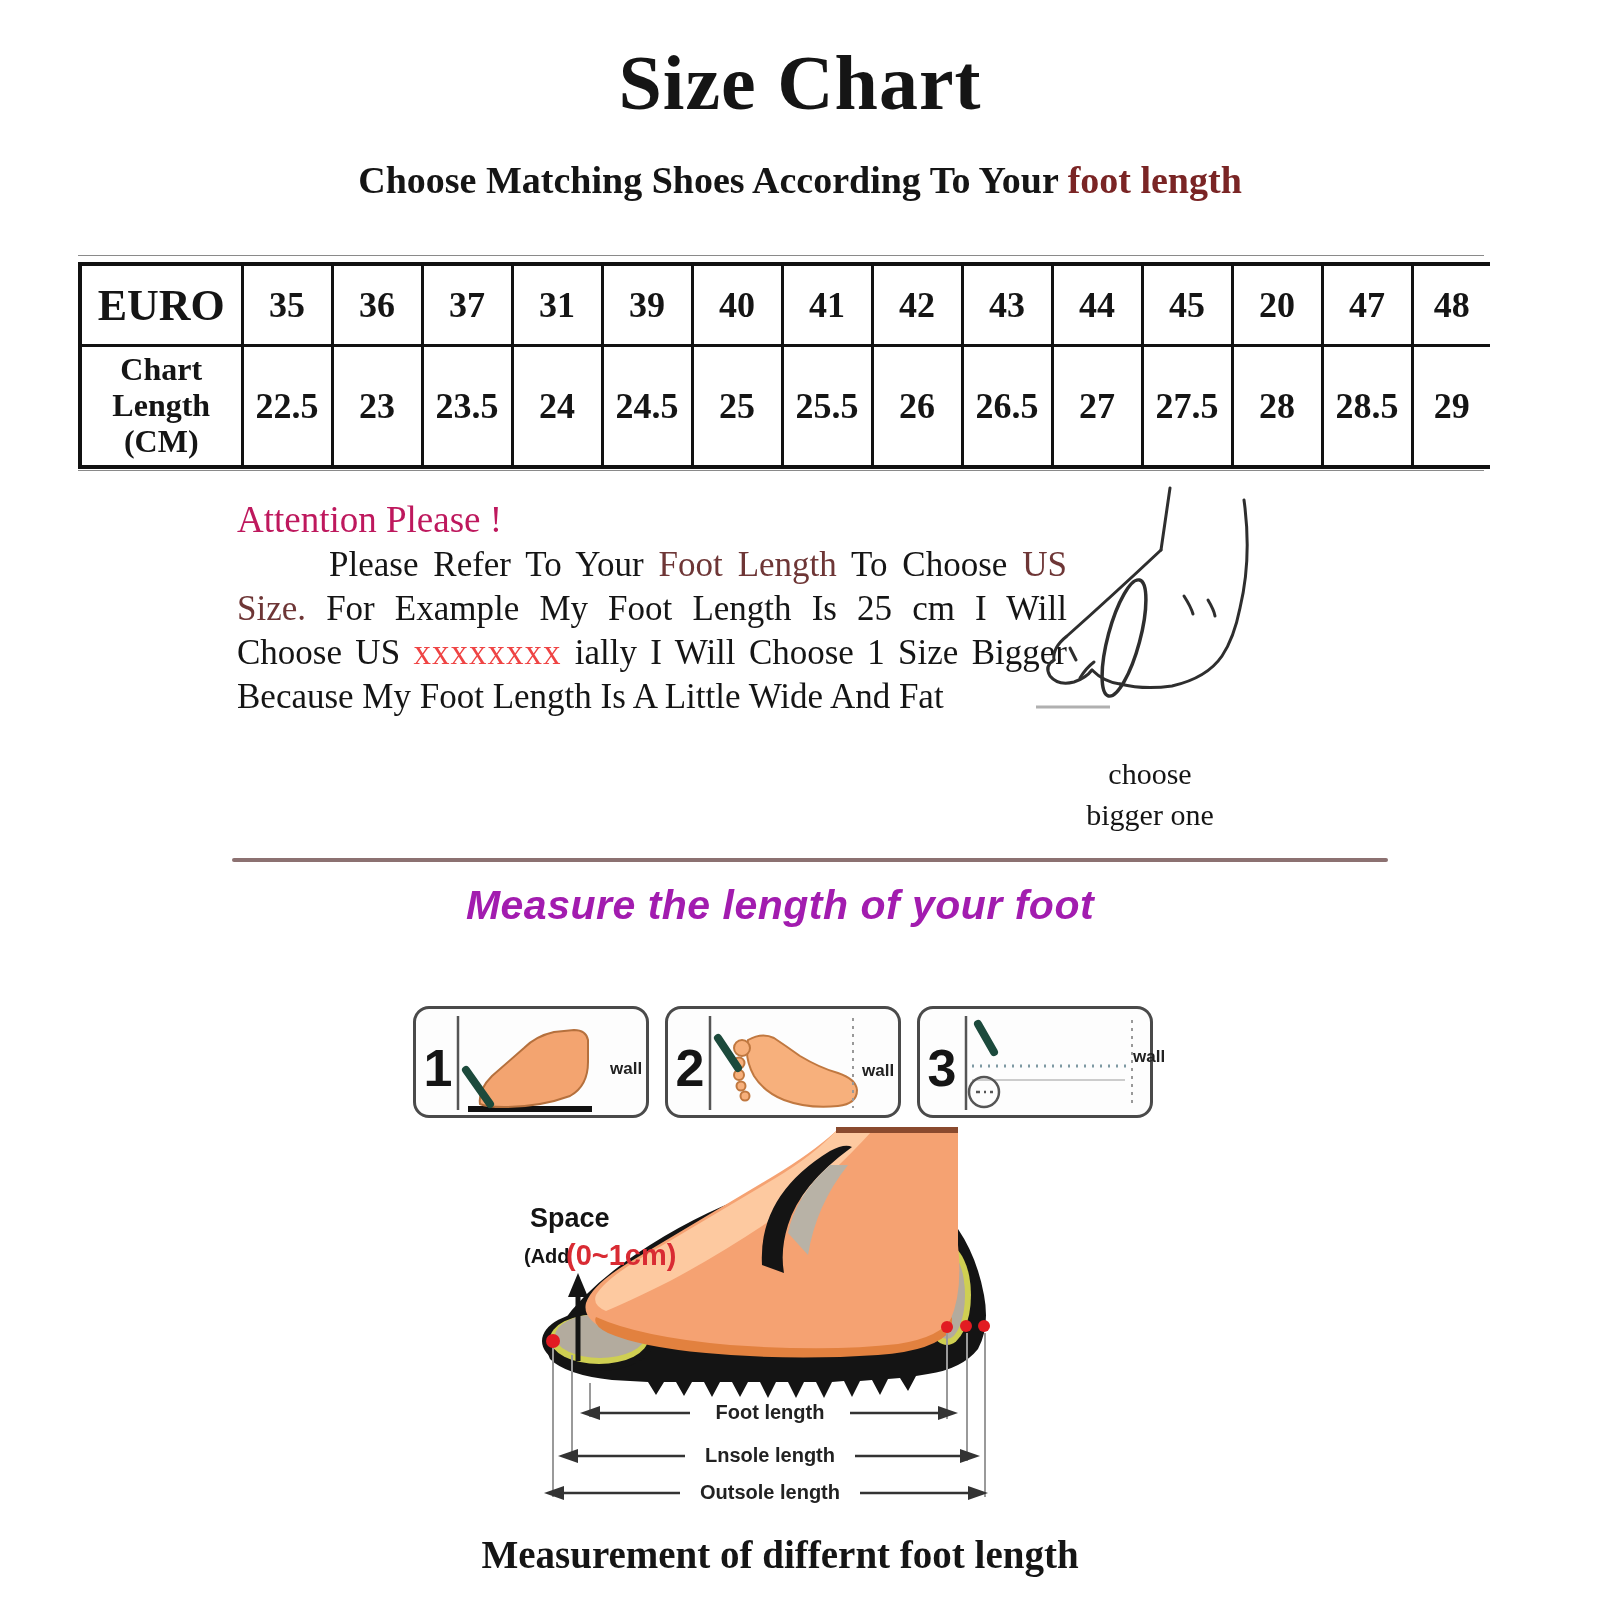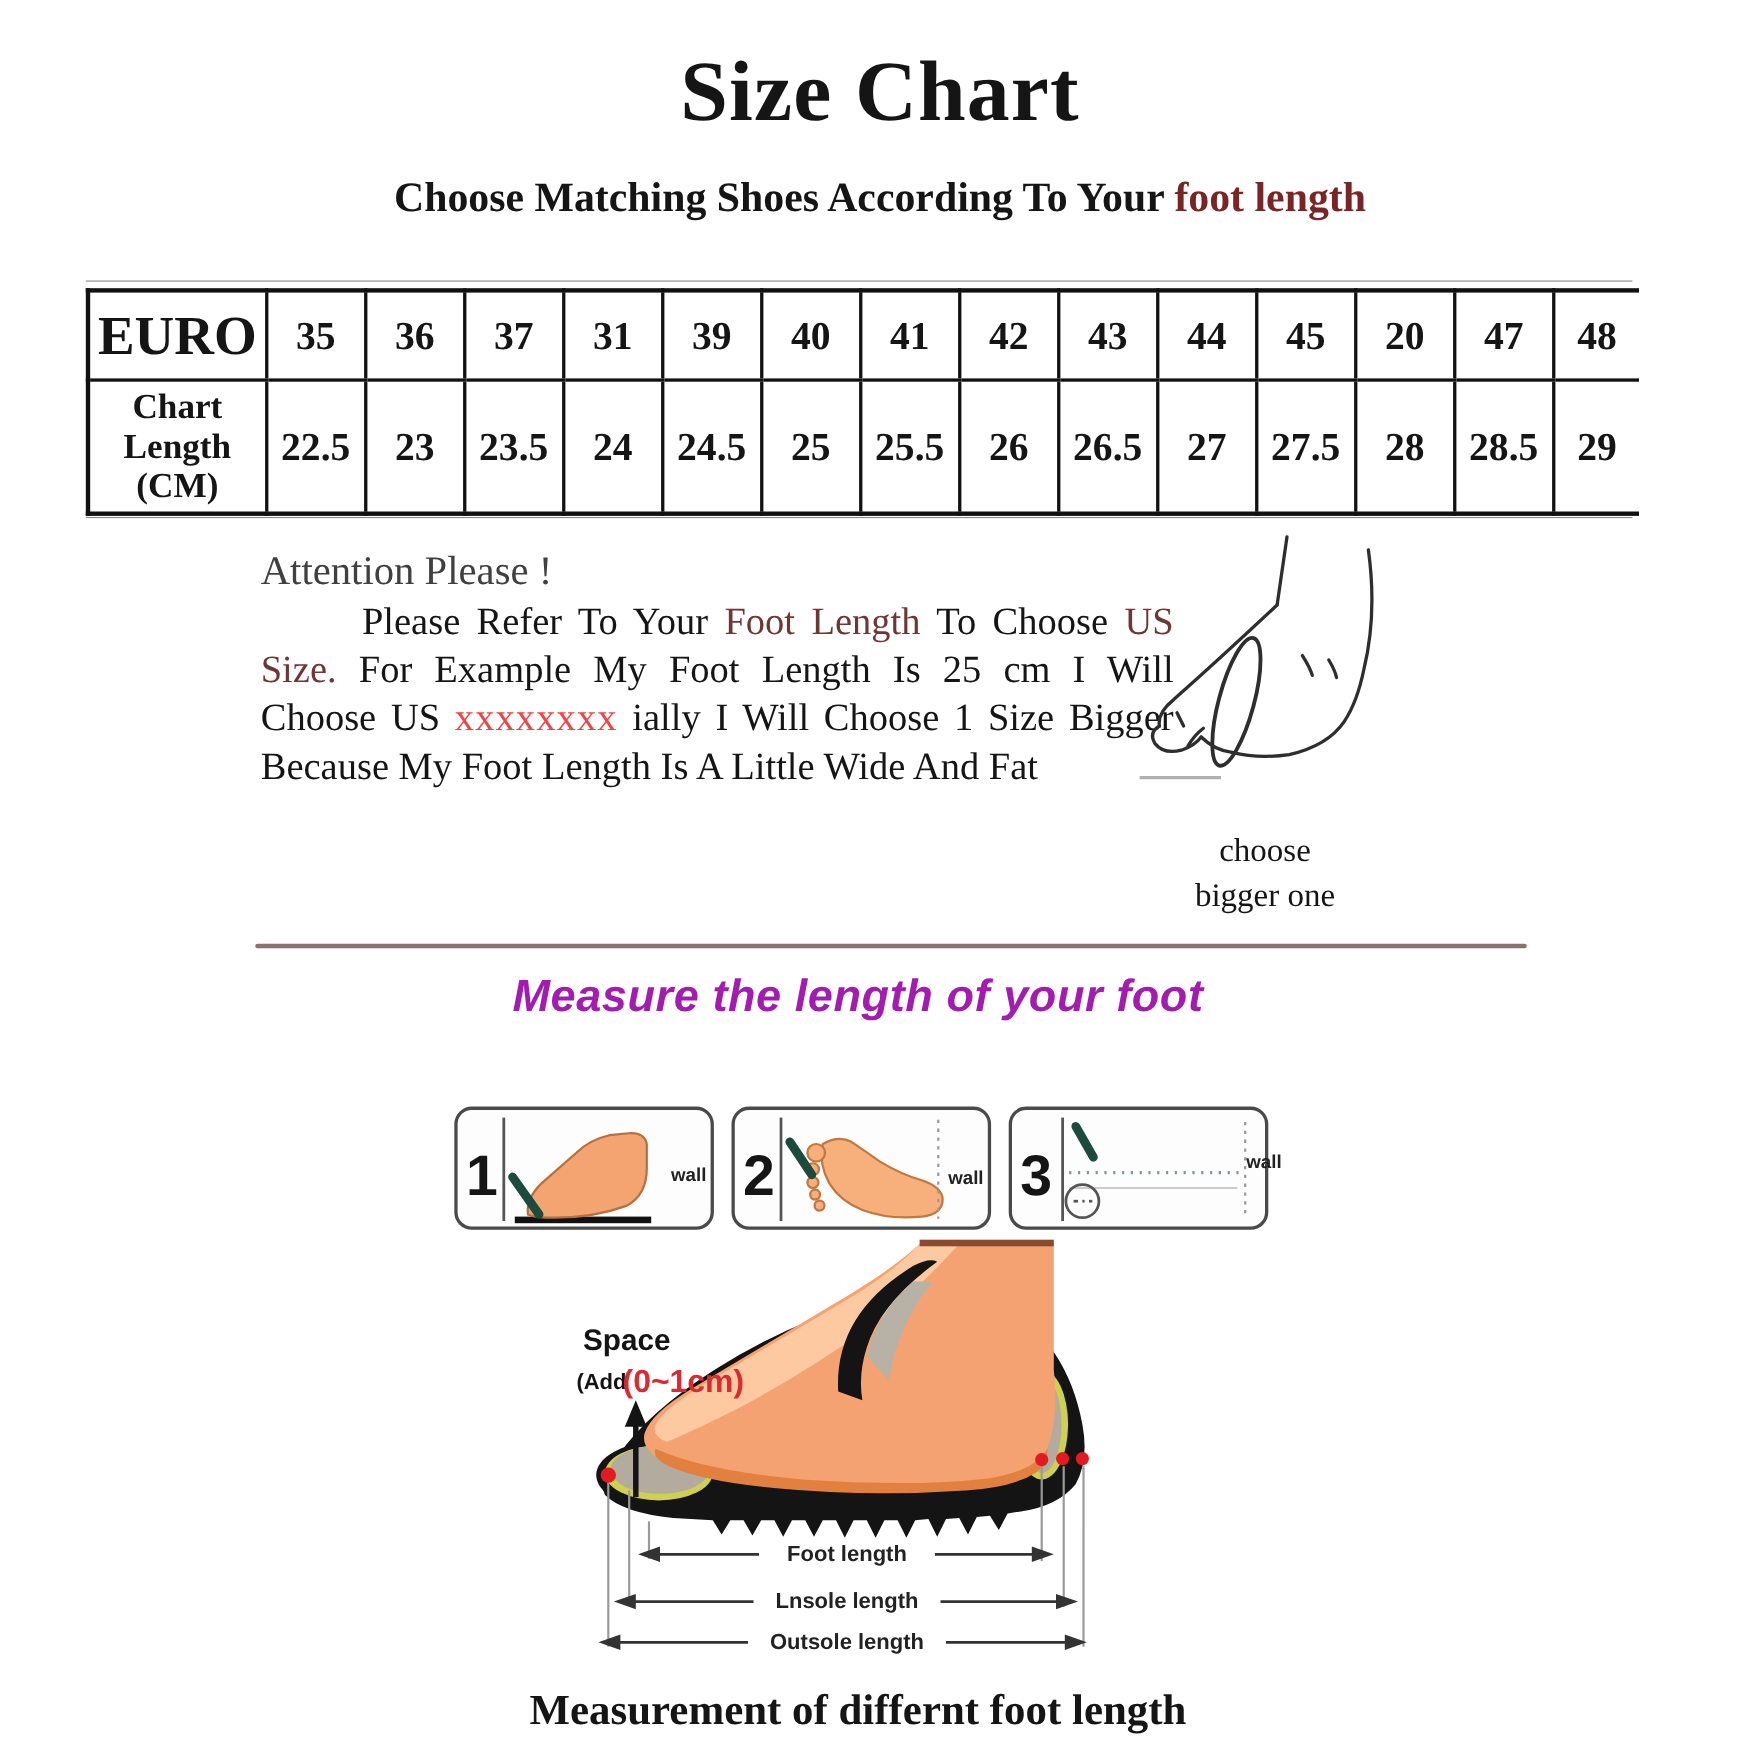--- a/index.html
+++ b/index.html
@@ -15,21 +15,21 @@
   #tbl-botline{left:78px;top:470px;width:1406px;height:1px;background:#8a8a8a;}
   table.size-table{position:absolute;left:78px;top:262px;border-collapse:collapse;table-layout:fixed;
         border-top:4px solid #111;border-bottom:4px solid #111;border-left:4px solid #111;}
   table.size-table td{border-left:3px solid #111;text-align:center;vertical-align:middle;
         font-weight:bold;font-size:36px;padding:0;}
   table.size-table td:first-child{border-left:none;}
   table.size-table tr.r1 td{height:78px;border-bottom:3px solid #111;}
   table.size-table tr.r2 td{height:118px;}
   .hdr2 span{display:block;line-height:1.12;font-size:32px;}
   
-  #attn-head{left:237px;top:498px;font-size:37px;color:#404040;}
+  #attn-head{left:237px;top:498px;font-size:37px;color:#be185d;}
   #attn-para{left:237px;top:543px;width:830px;font-size:35px;line-height:44px;
         text-align:justify;text-indent:92px;}
   #attn-para .maroon{color:#6e3636;}
   #attn-para .redx{color:#ef4444;letter-spacing:1px;}
   
   #sketch{left:1022px;top:478px;}
   #choose-note{left:1028px;top:754px;width:244px;text-align:center;font-size:30px;line-height:1.35;}
   #divider{left:232px;top:858px;width:1156px;height:4px;background:#8c7171;border-radius:2px;}
   #measure-head{left:0;top:882px;width:1560px;text-align:center;font-size:41px;font-weight:bold;
         font-style:italic;color:#a21caf;font-family:"Liberation Sans","DejaVu Sans",sans-serif;letter-spacing:.5px;}
@@ -73,21 +73,21 @@
       <col style="width:90px">
         <col style="width:90px">
         <col style="width:90px">
         <col style="width:90px">
       <col style="width:90px">
         <col style="width:90px">
         <col style="width:78px">
     </colgroup>
     <tbody>
         <tr class="r1">
-      <td style="font-size:50px">EURO</td>
+      <td style="font-size:44px">EURO</td>
       <td>35</td>
       <td>36</td>
       <td>37</td>
       <td>31</td>
       <td>39</td>
       <td>40</td>
       <td>41</td>
       <td>42</td>
       <td>43</td>
       <td>44</td>

